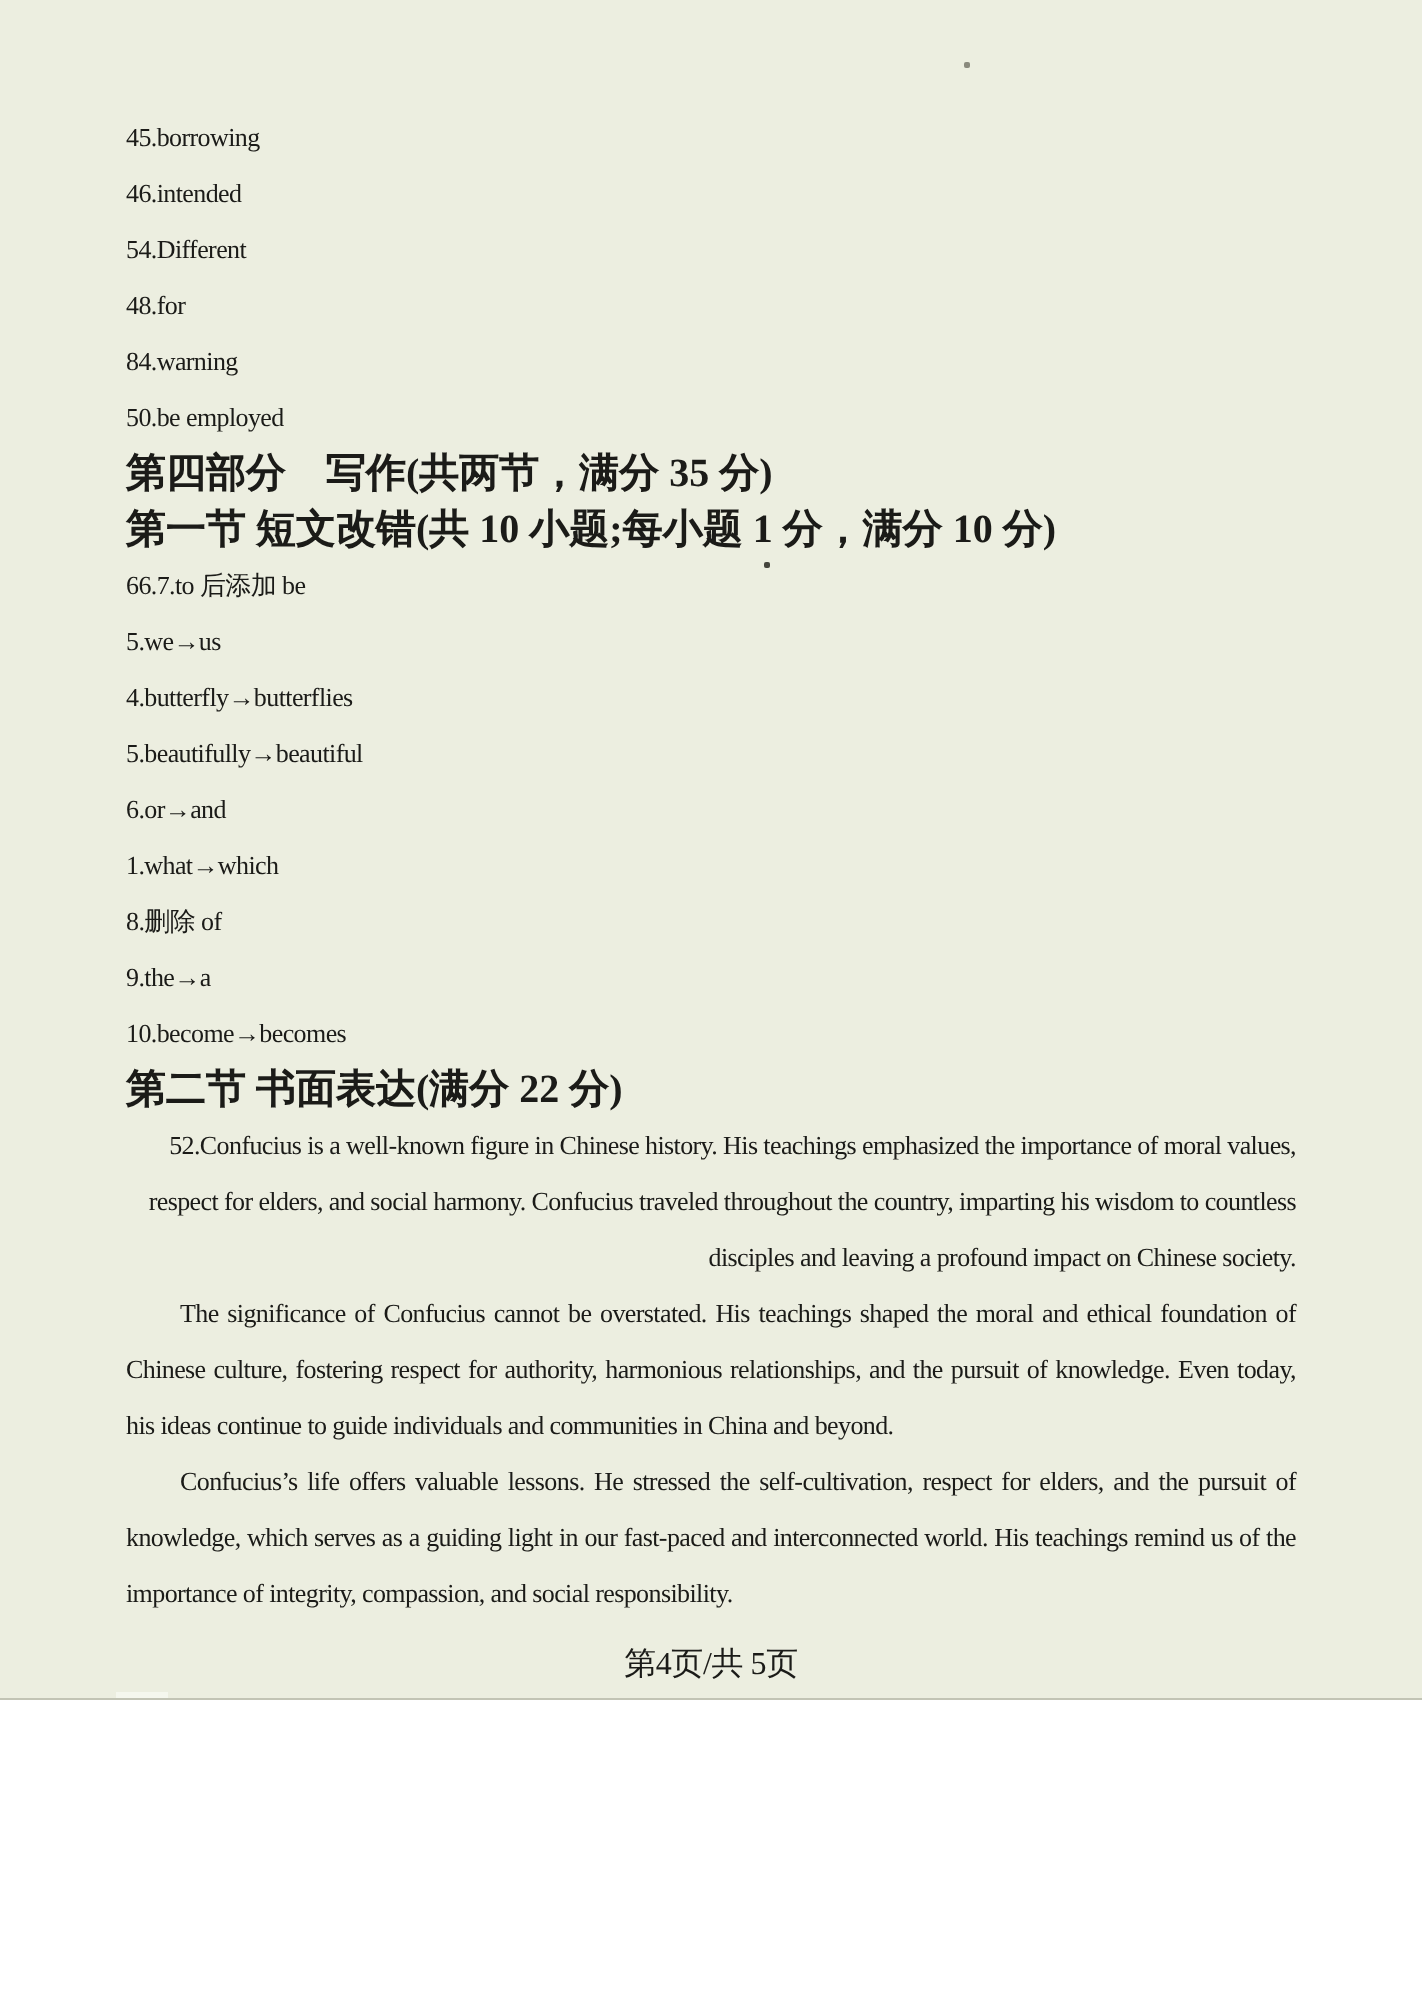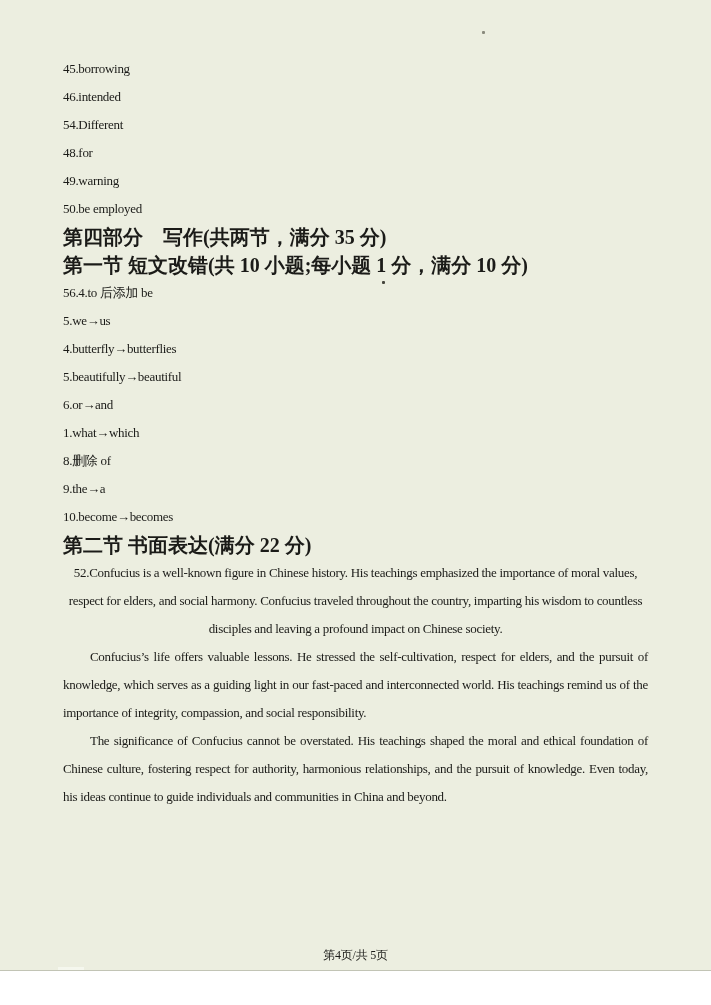--- a/index.html
+++ b/index.html
@@ -1,18 +1,18 @@
 <!DOCTYPE html>
 <html><head>
 <meta charset="utf-8">
 <style>
   html,body{margin:0;padding:0;}
   .page{
     position:relative;
-    width:711px;height:971px;
+    width:711px;height:850px;
     background:#eceee0;
     overflow:hidden;
     font-family:"Liberation Serif","DejaVu Serif",serif;
     color:#1b1b18;
   }
   .content{
     position:absolute;
     left:63px;top:55px;
     width:585px;
   }
@@ -31,28 +31,28 @@
     letter-spacing:0;
     white-space:nowrap;
   }
   .para{
     margin:0;
     line-height:28px;
     font-size:13px;
     letter-spacing:-0.3px;
     text-align:justify;
   }
-  .para.first{text-align:center;}
+  .para.first{text-align:right;}
   .para.indent{text-indent:27px;}
   .footer{
     position:absolute;
     left:0;bottom:7px;
     width:100%;
     text-align:center;
-    font-size:12px;
+    font-size:16px;
     letter-spacing:-0.2px;
     margin:0;
   }
   .speck{position:absolute;border-radius:1px;}
   .speck.top{left:482px;top:31px;width:3px;height:3px;background:#8a8a7d;}
   .speck.mid{left:382px;top:281px;width:3px;height:3px;background:#45453d;}
   .smudge{position:absolute;left:58px;bottom:0;width:26px;height:4px;background:#f6f7ef;opacity:0.9;}
   .edge-strip{position:absolute;left:0;bottom:0;width:100%;height:1px;background:#c2c4b5;}
 </style>
 </head>
@@ -62,41 +62,41 @@
 
   <span class="speck top"></span>
   <span class="speck mid"></span>
 
   <div class="content">
 
     <p class="ln">45.borrowing</p>
     <p class="ln">46.intended</p>
     <p class="ln">54.Different</p>
     <p class="ln">48.for</p>
-    <p class="ln">49.warning</p>
+    <p class="ln">84.warning</p>
     <p class="ln">50.be employed</p>
 
     <p class="heading">第四部分　写作(共两节，满分 35 分)</p>
     <p class="heading">第一节 短文改错(共 10 小题;每小题 1 分，满分 10 分)</p>
 
-    <p class="ln">56.4.to 后添加 be</p>
+    <p class="ln">66.7.to 后添加 be</p>
     <p class="ln">5.we→us</p>
     <p class="ln">4.butterfly→butterflies</p>
     <p class="ln">5.beautifully→beautiful</p>
     <p class="ln">6.or→and</p>
     <p class="ln">1.what→which</p>
     <p class="ln">8.删除 of</p>
     <p class="ln">9.the→a</p>
     <p class="ln">10.become→becomes</p>
 
     <p class="heading">第二节 书面表达(满分 22 分)</p>
 
     <p class="para first">52.Confucius is a well-known figure in Chinese history. His teachings emphasized the importance of moral values, respect for elders, and social harmony. Confucius traveled throughout the country, imparting his wisdom to countless disciples and leaving a profound impact on Chinese society.</p>
+    <p class="para indent">The significance of Confucius cannot be overstated. His teachings shaped the moral and ethical foundation of Chinese culture, fostering respect for authority, harmonious relationships, and the pursuit of knowledge. Even today, his ideas continue to guide individuals and communities in China and beyond.</p>
     <p class="para indent">Confucius’s life offers valuable lessons. He stressed the self-cultivation, respect for elders, and the pursuit of knowledge, which serves as a guiding light in our fast-paced and interconnected world. His teachings remind us of the importance of integrity, compassion, and social responsibility.</p>
-    <p class="para indent">The significance of Confucius cannot be overstated. His teachings shaped the moral and ethical foundation of Chinese culture, fostering respect for authority, harmonious relationships, and the pursuit of knowledge. Even today, his ideas continue to guide individuals and communities in China and beyond.</p>
 
   </div>
 
   <p class="footer">第4页/共 5页</p>
 
   <span class="smudge"></span>
   <span class="edge-strip"></span>
 
 </div>
 

